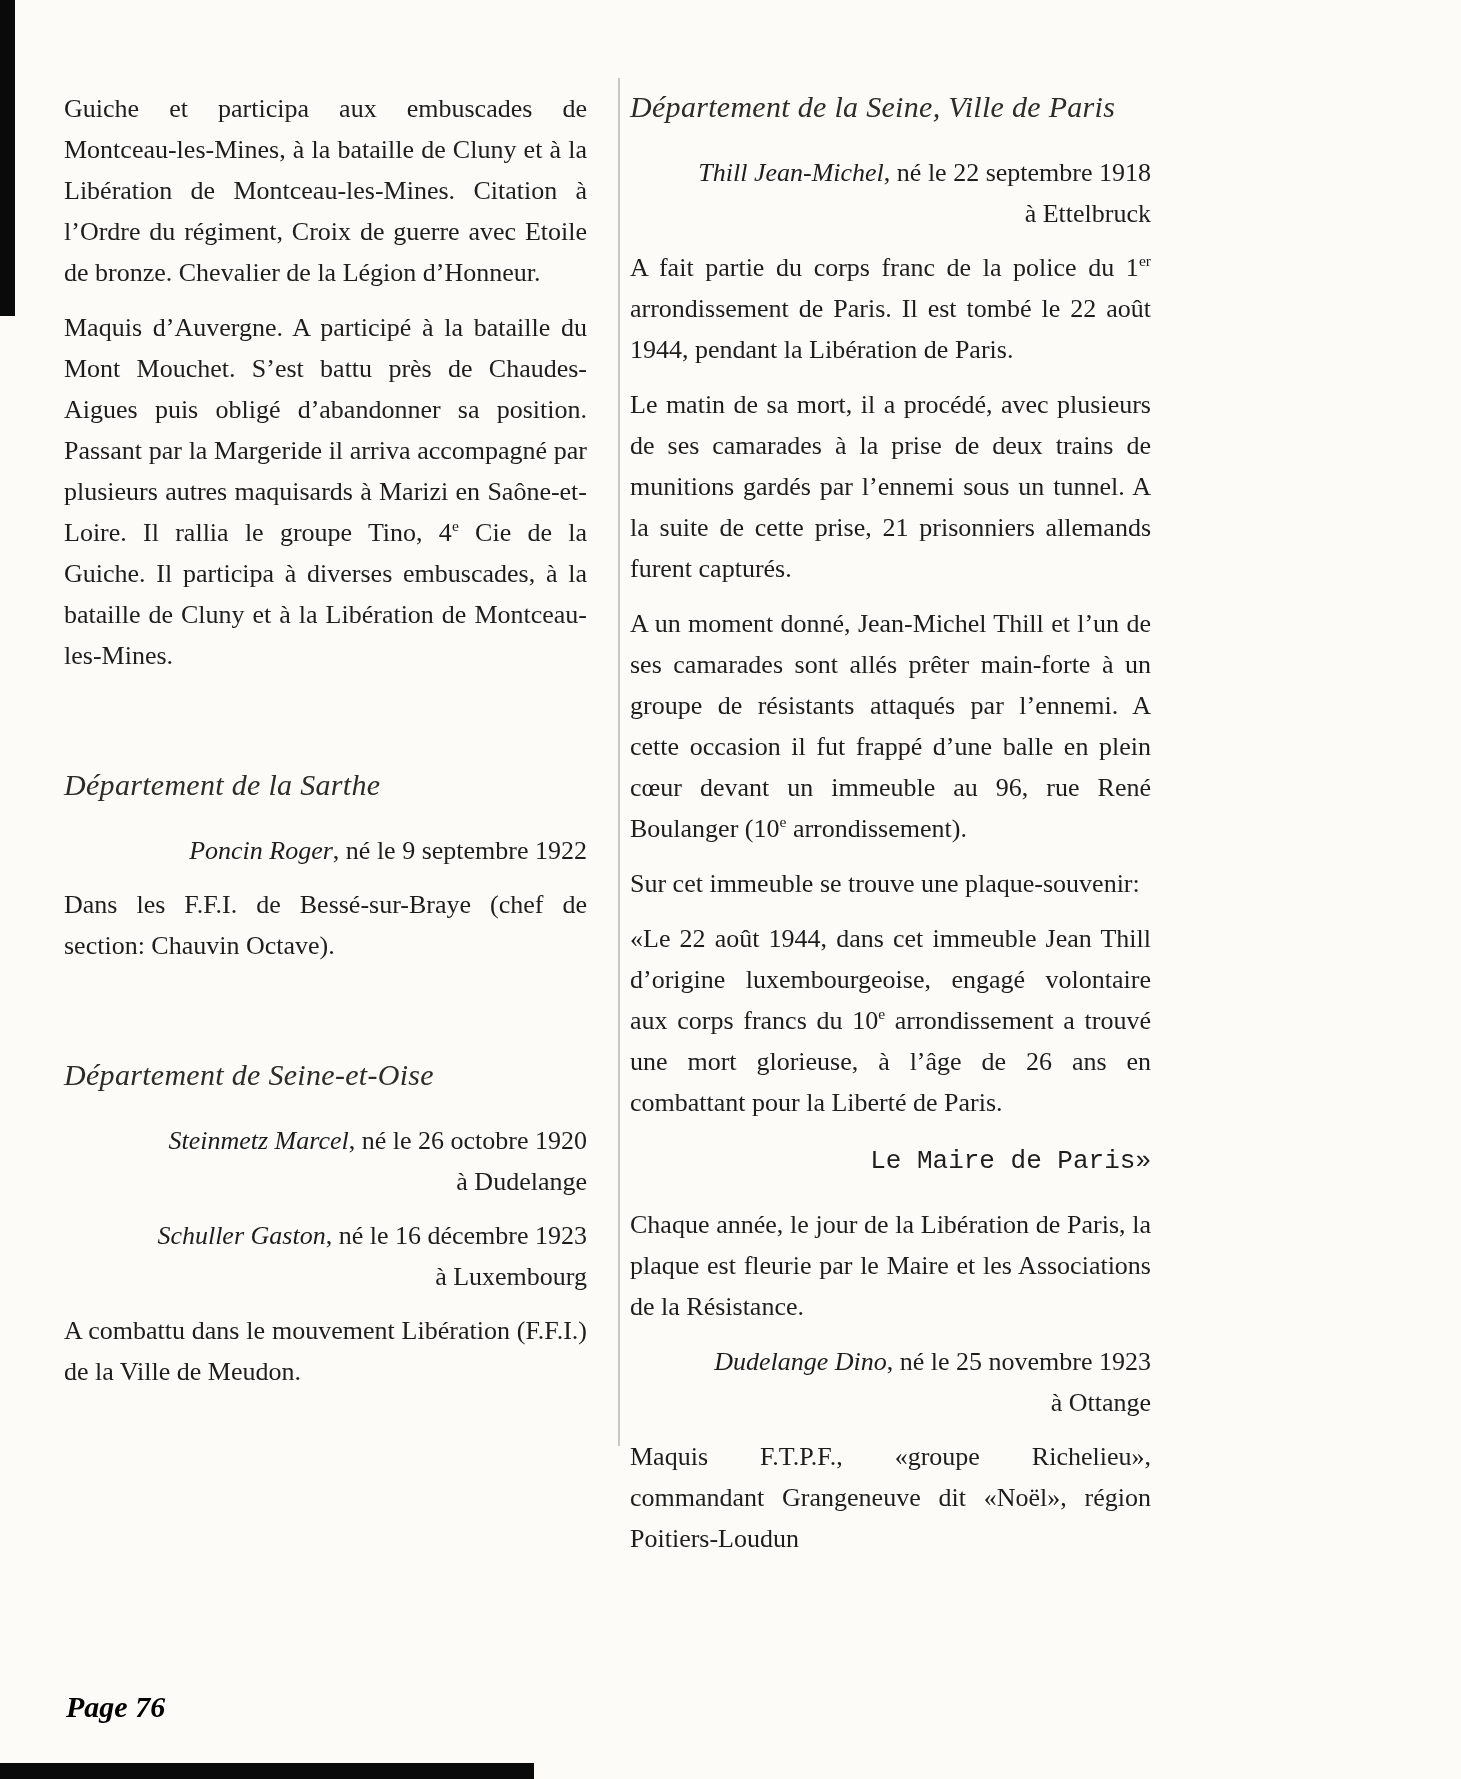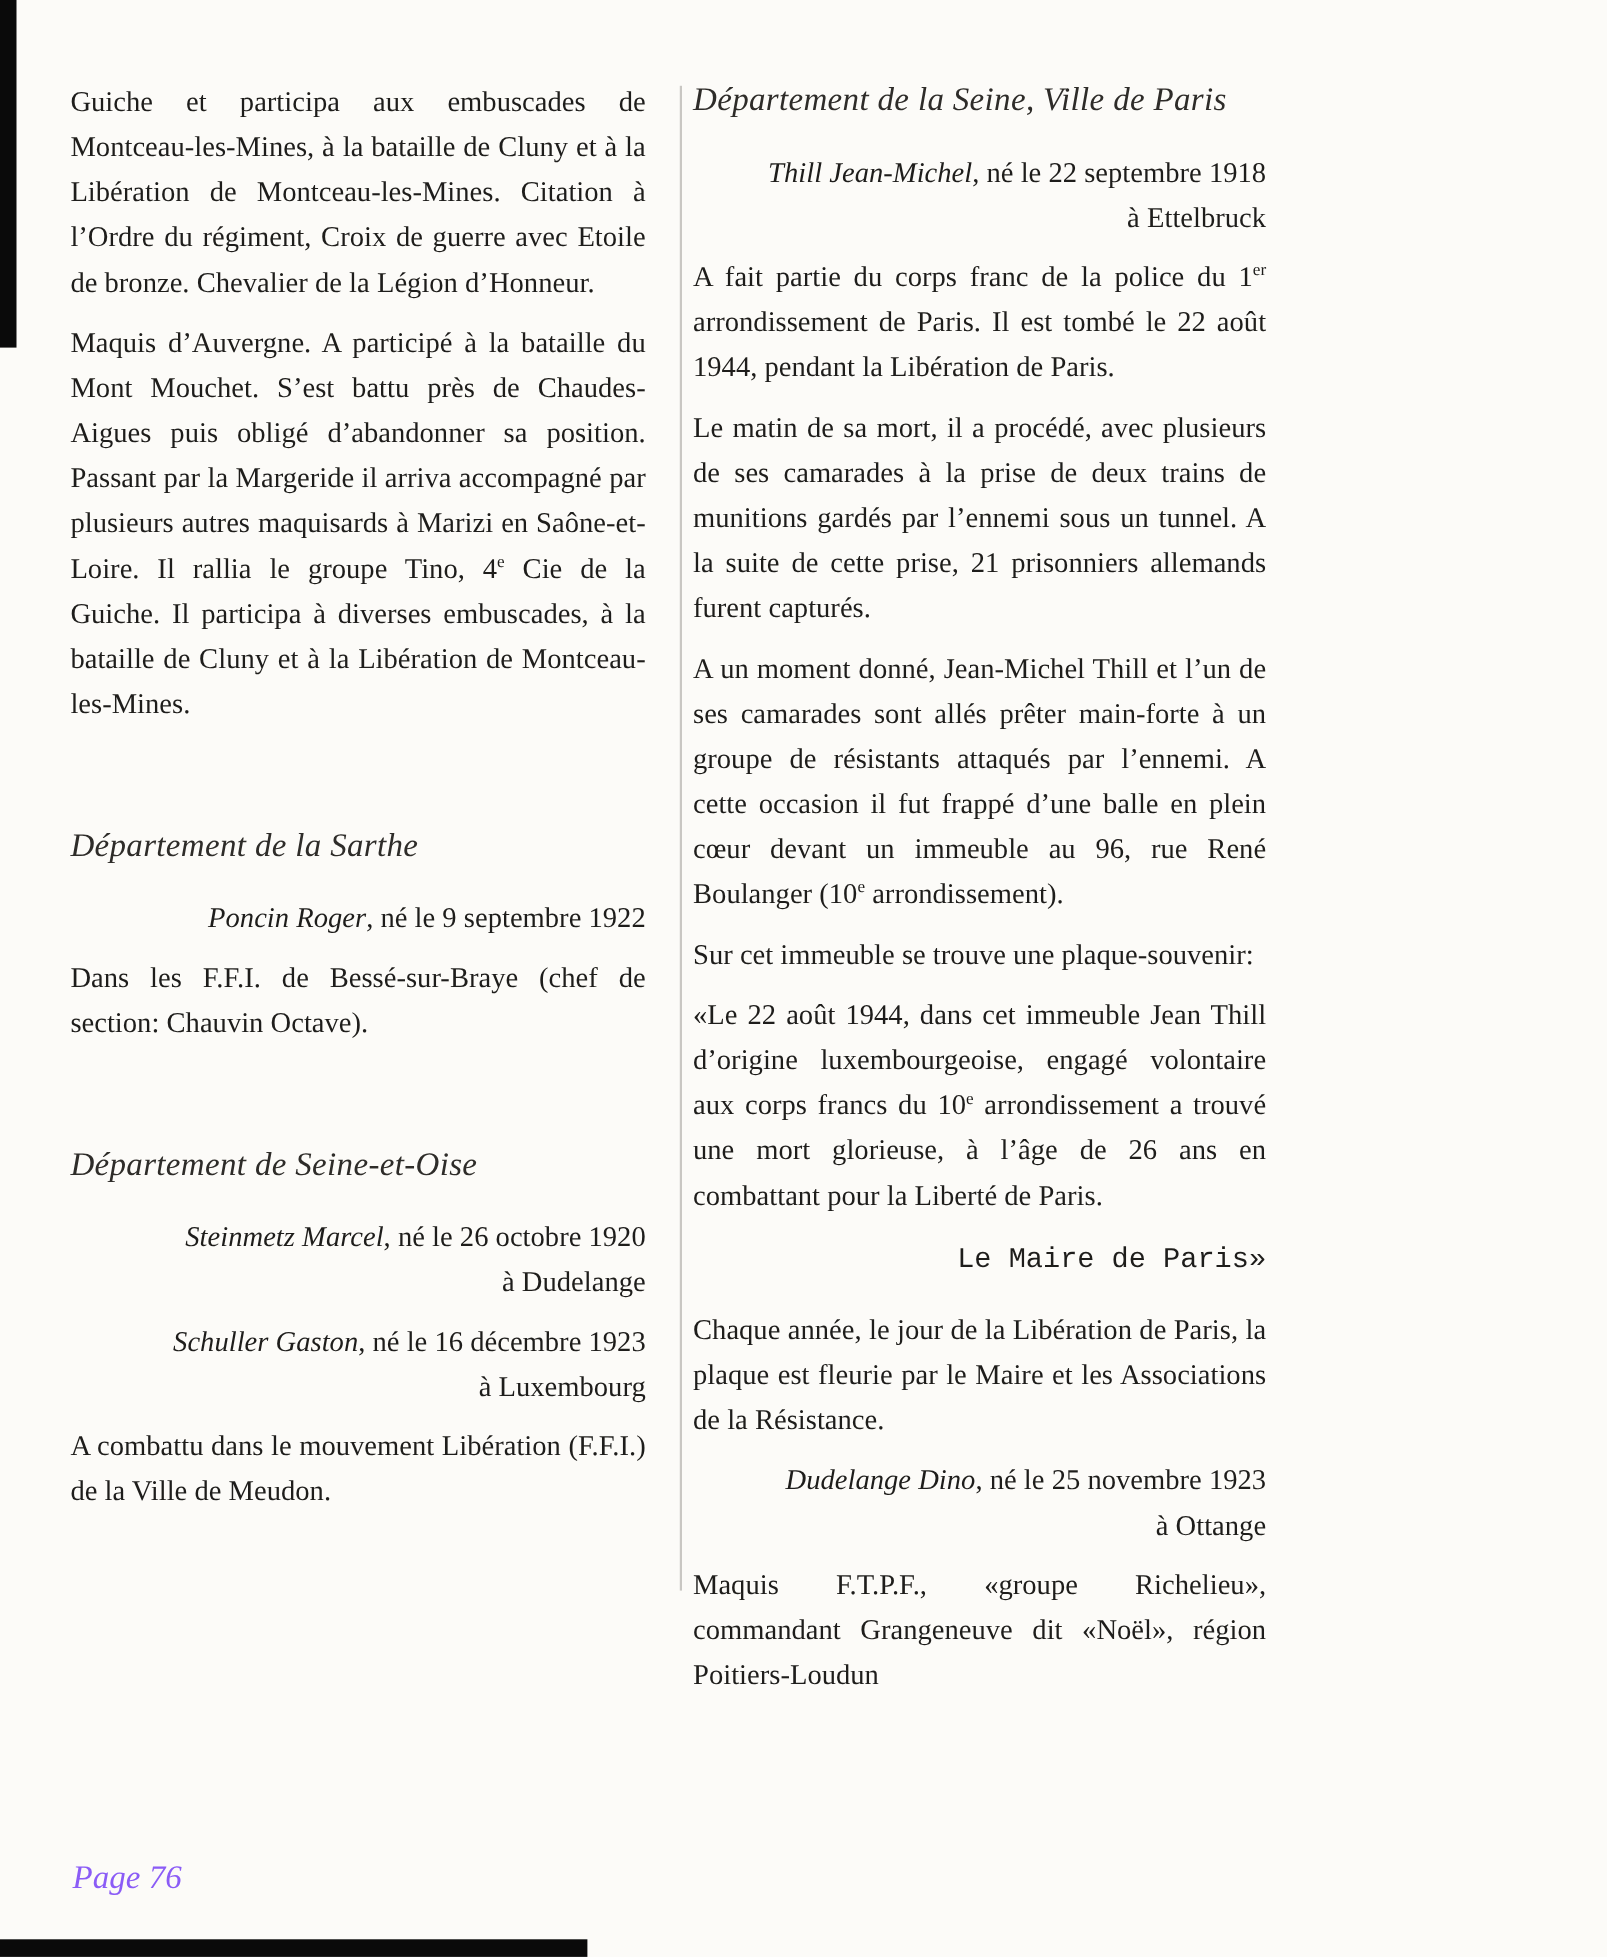--- a/index.html
+++ b/index.html
@@ -25,39 +25,40 @@
 
   .heading {
     font-style:italic;
     font-size:30px;
     line-height:38px;
     color:#2e2c29;
     letter-spacing:0.3px;
     margin-top:90px;
     margin-bottom:26px;
   }
-  .column .block:first-child { margin-top:0; }
+  .column .block:first-child { margin-top:16px; }
 
   .entry { margin-top:5px; margin-bottom:13px;text-align:right; }
   .entry-name { font-style:italic; }
 
   .right { text-align:right; margin:18px 0 22px;font-family:Liberation Mono, monospace; }
 
   .divider {
     position:absolute;
     left:618px; top:78px;
     width:2px; height:1368px;
     background:#c9c7c3;
   }
   .footer {
     position:absolute;
     left:66px; top:1690px;
     font-style:italic;
     font-size:30px;
-    color:#8b5cf6;
+    color:#000000;
+    font-weight:bold;
   }
   .scan-bar-top-left {
     position:absolute;
     left:0; top:0;
     width:15px; height:316px;
     background:#0a0a0a;
   }
   .scan-bar-bottom {
     position:absolute;
     left:0; top:1763px;

